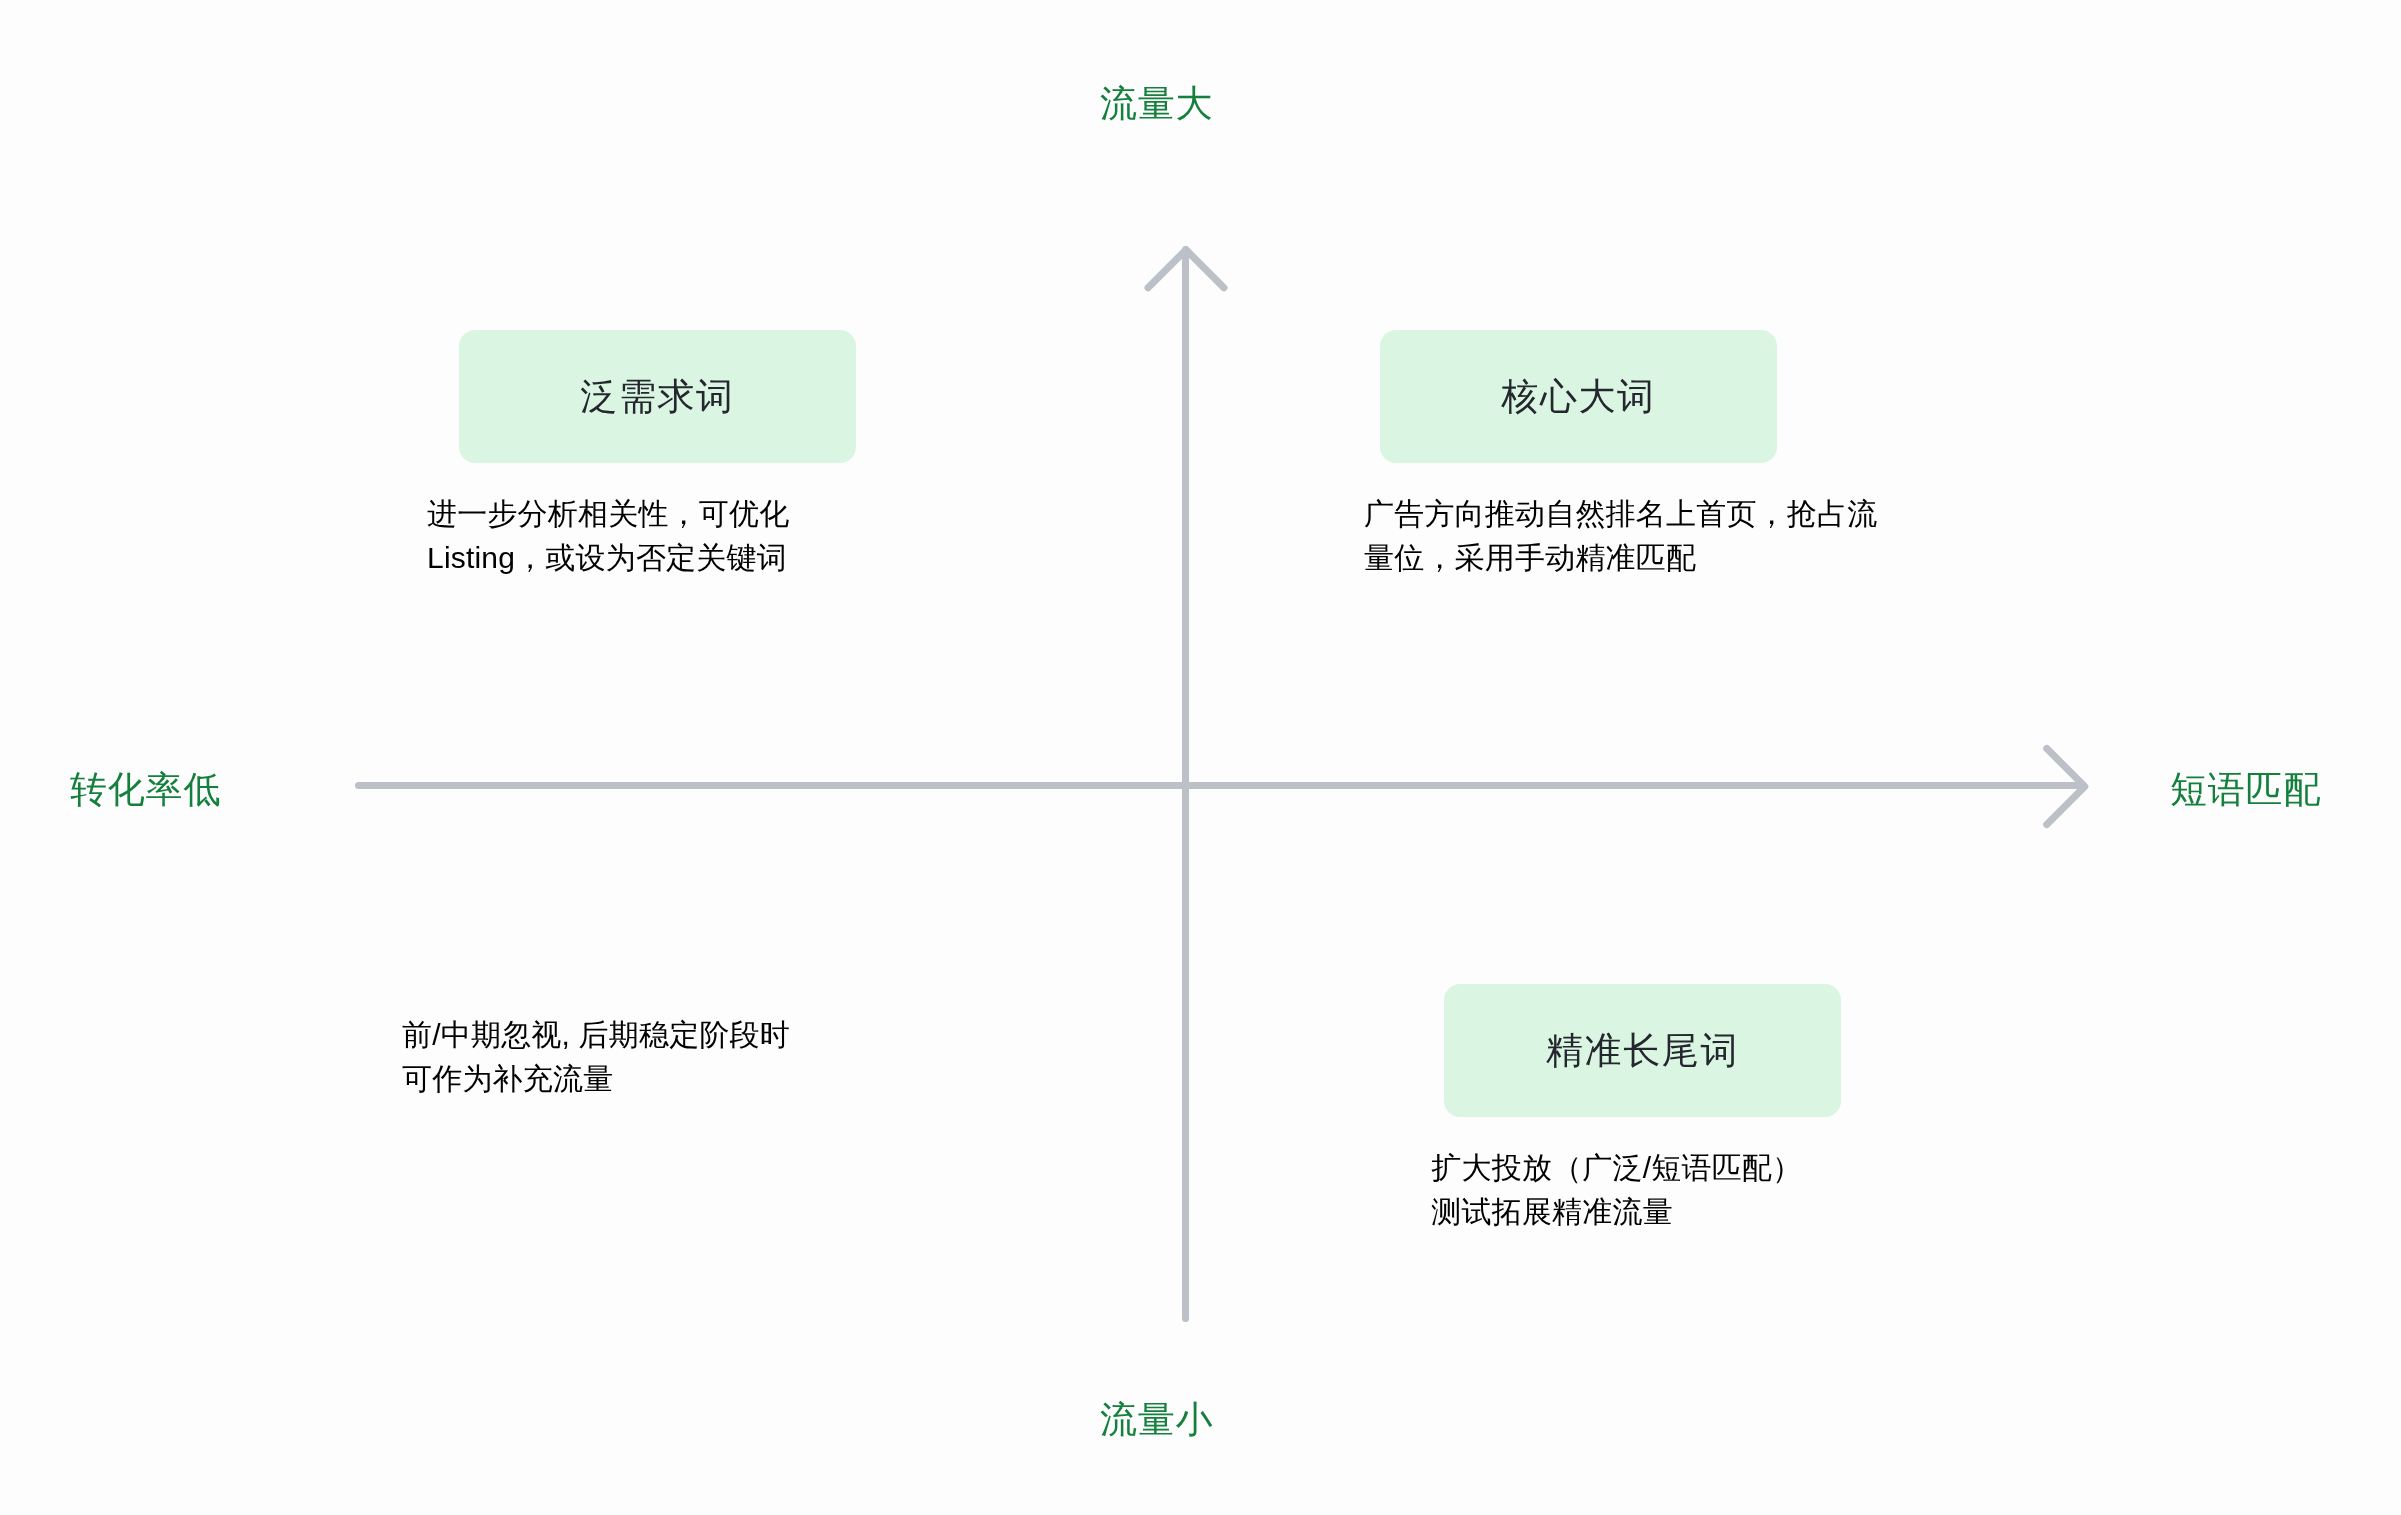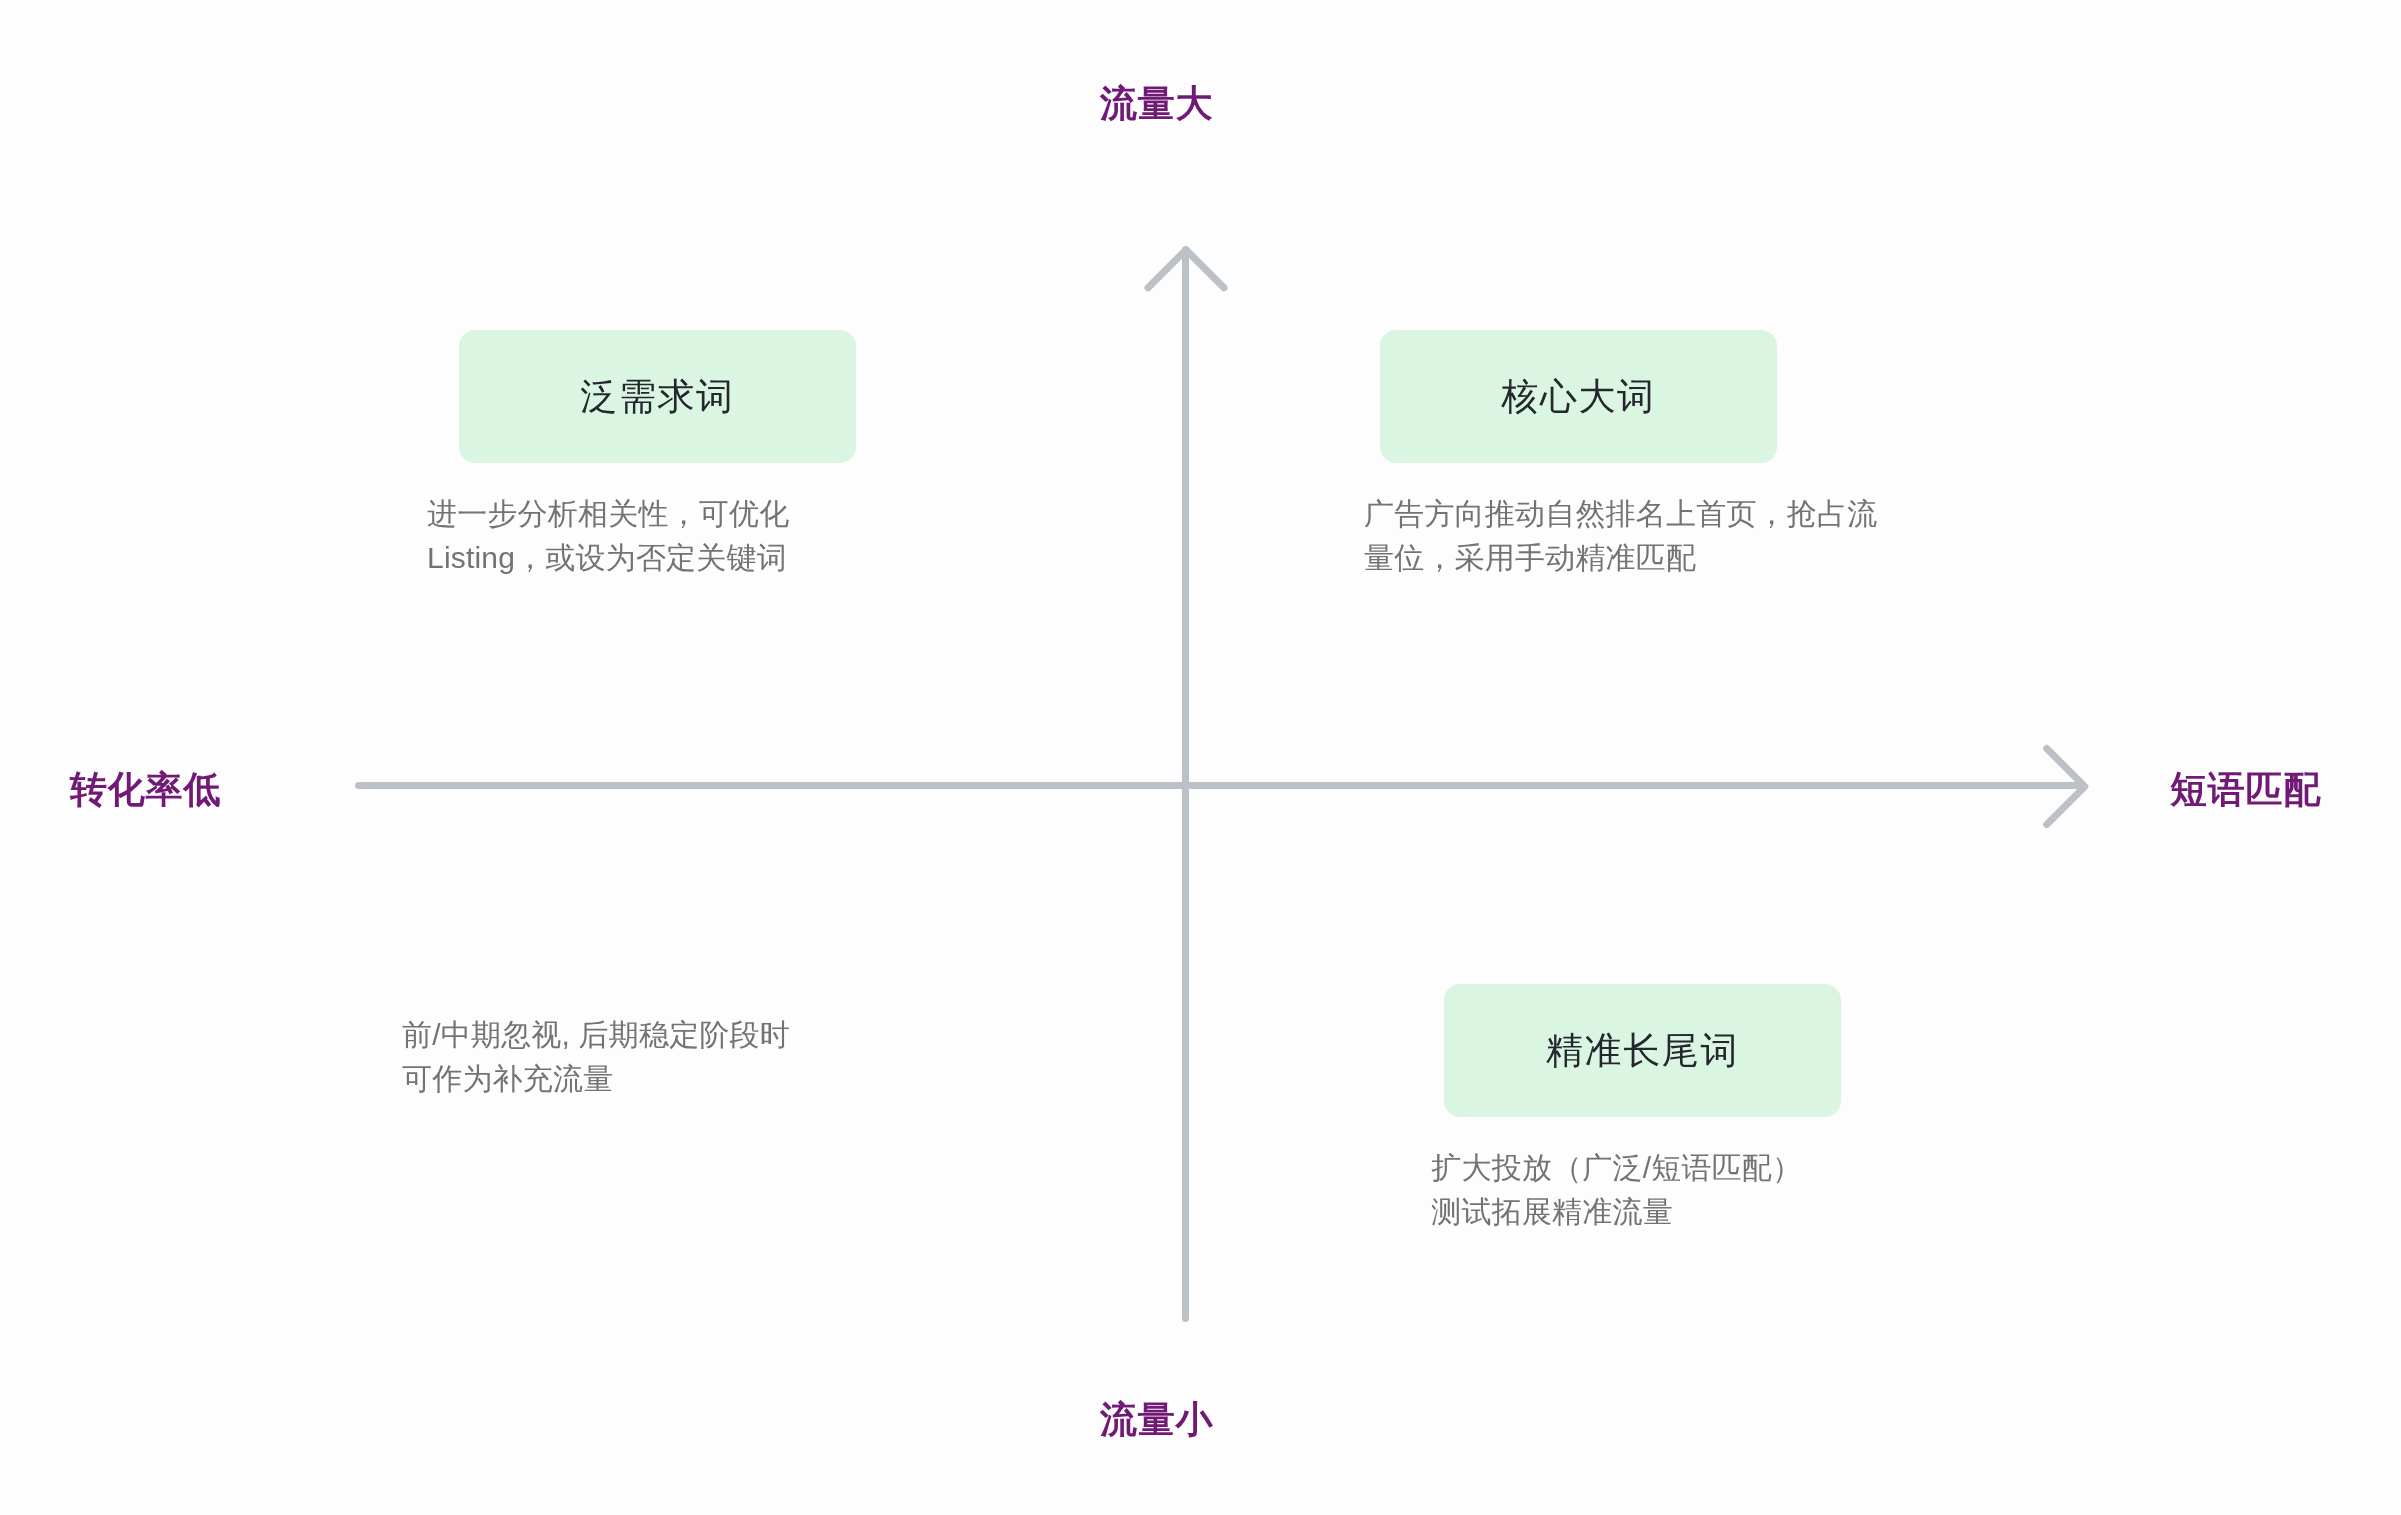--- a/index.html
+++ b/index.html
@@ -48,23 +48,23 @@
     left: 2023px;
     top: 739px;
     width: 95px;
     height: 95px;
   }
 
   
   .axis-label {
     position: absolute;
     font-size: 37px;
-    font-weight: 700;
+    font-weight: 400;
     letter-spacing: 0.8px;
-    color: #701a75;
+    color: #15803d;
     white-space: nowrap;
   }
   .label-top     { left: 1100px; top: 79px; }
   .label-bottom  { left: 1100px; top: 1395px; }
   .label-left    { left: 70px;   top: 765px; }
   .label-right   { left: 2170px; top: 765px; }
 
   
   .card {
     position: absolute;
@@ -82,21 +82,21 @@
     font-size: 37px;
     font-weight: 400;
     letter-spacing: 1.6px;
     color: #24272e;
     white-space: nowrap;
   }
   .card-desc {
     margin-top: 29px;
     font-size: 30px;
     line-height: 1.48;
-    color: #737373;
+    color: #000000;
     white-space: pre-line;
     letter-spacing: 0.2px;
   }
   .card-desc.wide { width: 715px; }
 
   .card-q2 { left: 459px;  top: 330px; }
   .card-q2 .card-desc { margin-left: -32px; width: 540px; }
 
   .card-q1 { left: 1380px; top: 330px; }
   .card-q1 .card-desc { margin-left: -16px; width: 715px; }

